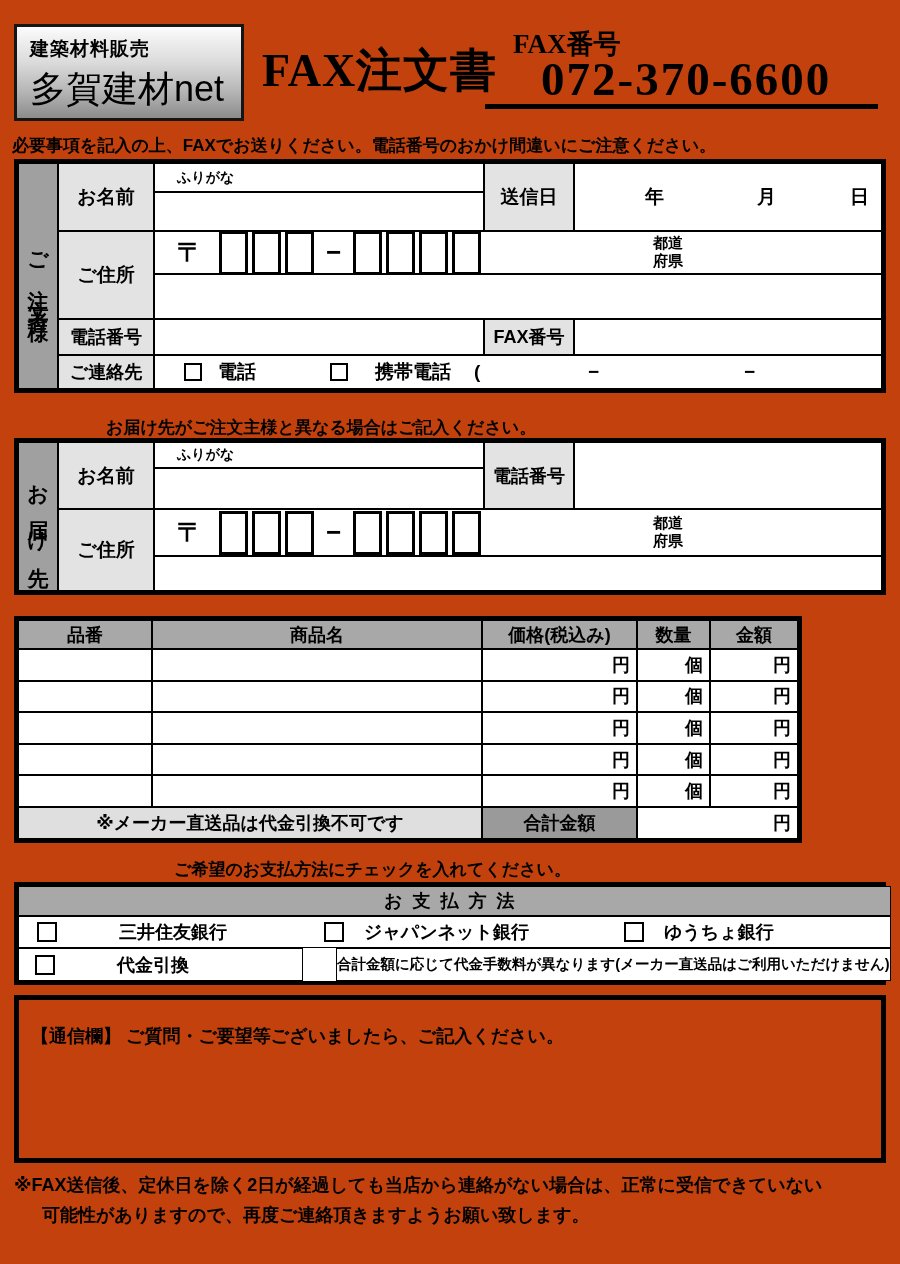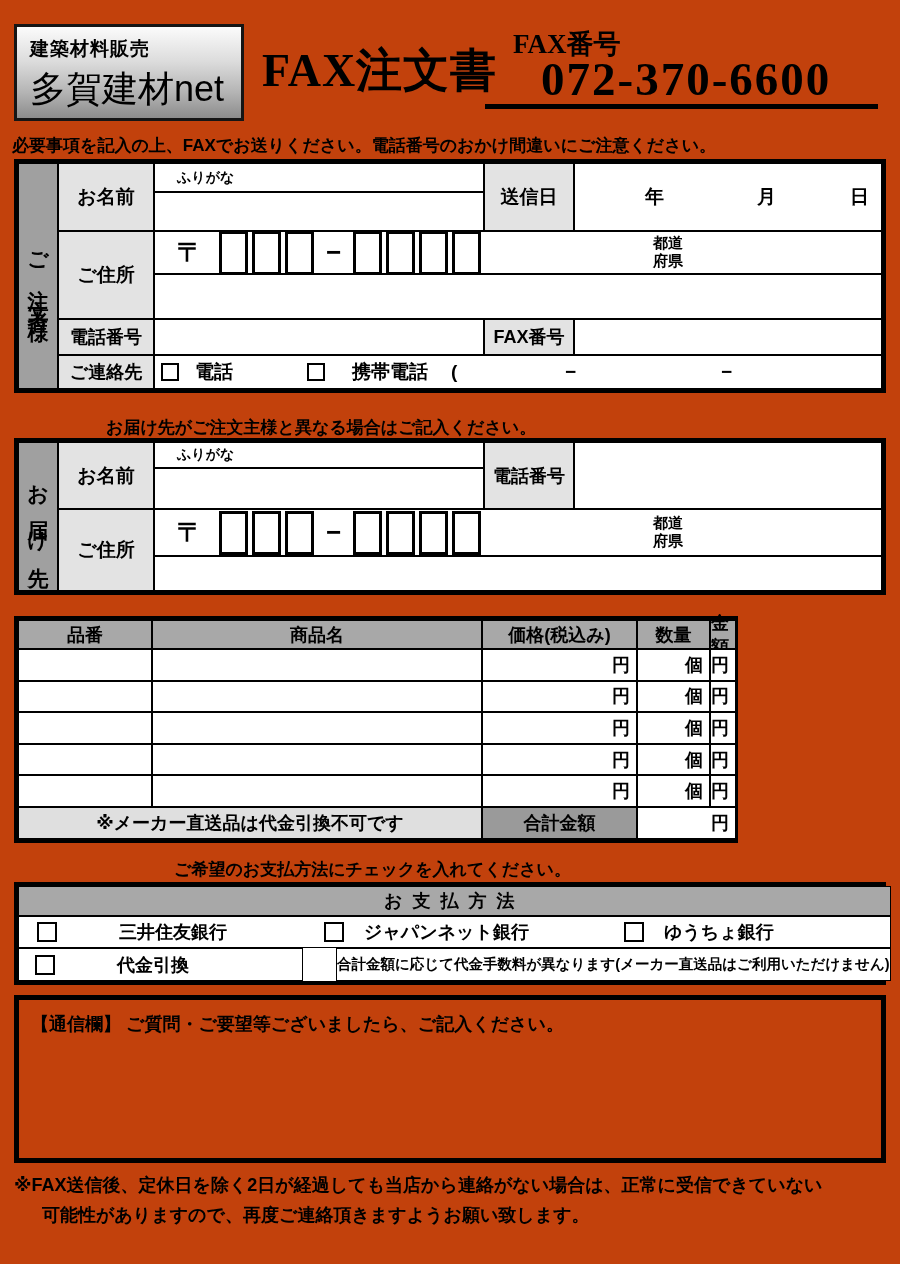--- a/index.html
+++ b/index.html
@@ -34,42 +34,42 @@
   .lbl.s{font-size:18px;}
   .furi{display:flex;align-items:center;padding-left:22px;font-size:14px;}
 
   
   #t1{left:14px;top:159px;width:872px;height:234px;
       grid-template-columns:40px 96px 330px 90px 1fr;
       grid-template-rows:29px 39px 43px 45px 36px 1fr;}
   #t2{left:14px;top:438px;width:872px;height:157px;
       grid-template-columns:40px 96px 330px 90px 1fr;
       grid-template-rows:26px 41px 47px 1fr;}
-  #t3{left:14px;top:616px;width:724px;height:227px;
+  #t3{left:14px;top:616px;width:788px;height:227px;
       grid-template-columns:134px 330px 155px 73px 1fr;
       grid-template-rows:29px repeat(5,31.6px) 1fr;}
   #t4{left:14px;top:882px;width:872px;height:103px;
       grid-template-columns:285px 1fr;
       grid-template-rows:30px 32px 1fr;}
 
   
   .postal{display:flex;align-items:center;padding-left:22px;}
   .pmark{font-size:26px;margin-right:16px;}
   .pbox{width:29px;height:44px;border:3px solid #000;box-sizing:border-box;background:#fff;margin-right:4px;}
   .pdash{font-size:26px;margin:0 12px 0 8px;}
   .pref{position:absolute;left:498px;top:50%;transform:translateY(-50%);
         font-size:15px;line-height:1.25;text-align:center;}
 
   
   .datecell span{position:absolute;top:50%;transform:translateY(-50%);font-size:19px;}
 
   
   .cb{display:inline-block;width:20px;height:20px;border:2.5px solid #000;box-sizing:border-box;background:#fff;}
   .cb.sm{width:18px;height:18px;border-width:2px;}
-  .contact-cell span,.contact-cell .cb{position:absolute;top:50%;transform:translateY(-50%);font-size:19px;}
+  .contact-cell span,.contact-cell .cb{position:absolute;top:50%;transform:translateY(-50%);font-size:19px;margin-left:23px;}
 
   
   .hd{display:flex;align-items:center;justify-content:center;font-size:18px;background:#a8a8a8 !important;}
   .unit{display:flex;align-items:center;justify-content:flex-end;padding-right:6px;font-size:18px;}
   .note-cell{display:flex;align-items:center;justify-content:center;font-size:18px;background:#dfdfdf !important;}
   .total-lbl{display:flex;align-items:center;justify-content:center;font-size:18px;background:#9a9a9a !important;}
 
   
   .pay-title{display:flex;align-items:center;justify-content:center;font-size:18px;
     letter-spacing:10px;background:#a8a8a8 !important;text-align:right;}
@@ -78,21 +78,21 @@
   .cod-cell{display:flex;align-items:center;font-size:18px;}
   .cod-note{display:flex;align-items:center;justify-content:center;font-size:14.5px;white-space:nowrap;margin-left:33px;}
 
   .gray{background:#e3e3e3 !important;}
   .sgray{background:#a0a0a0 !important;}
 
   .mid-note{position:absolute;font-size:17px;}
 
   
   .remarks{position:absolute;left:14px;top:995px;width:872px;height:168px;box-sizing:border-box;
-    border:5px solid #000;padding:12px 12px;font-size:18px;}
+    border:5px solid #000;padding:24px 12px;font-size:18px;}
   .footnotes{position:absolute;left:14px;top:1174px;width:880px;font-size:18px;}
   .footnotes p{margin:0 0 11px 0;line-height:1.25;}
   .footnotes p.indent{padding-left:28px;margin-top:-4px;}
 </style>
 </head>
 <body>
 
 <div class="sheet">
 
   <div class="logo">

